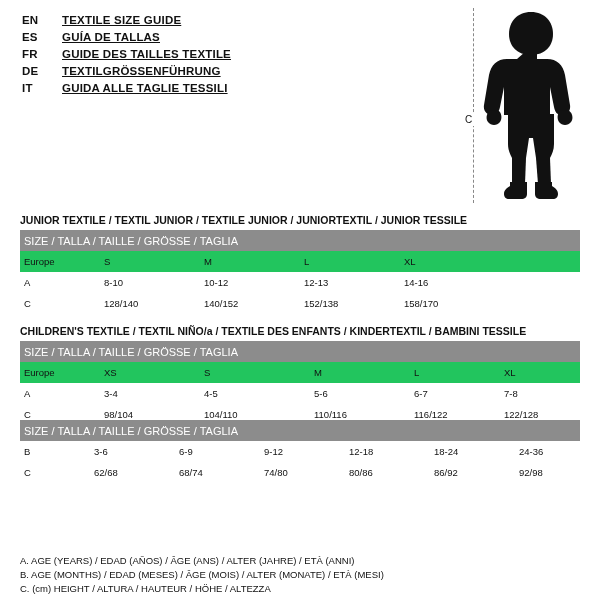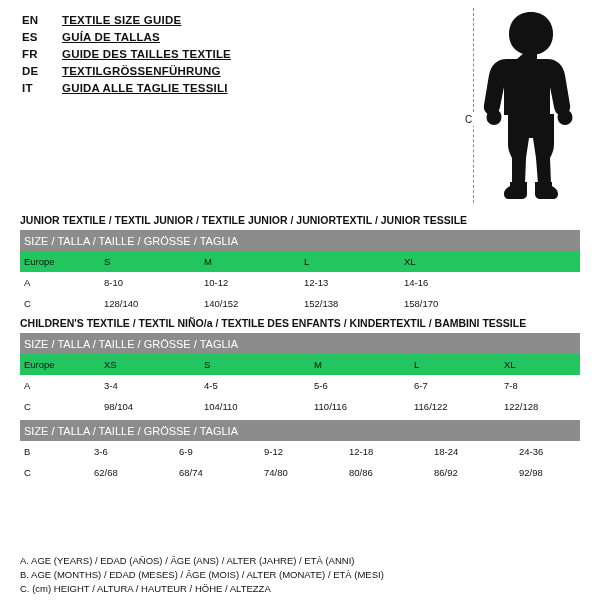--- a/index.html
+++ b/index.html
@@ -226,21 +226,21 @@
           <td>C</td>
           <td>128/140</td>
           <td>140/152</td>
           <td>152/138</td>
           <td>158/170</td>
         </tr>
       </tbody>
     </table>
   </div>
 
-  <div class="section" style="top: 317px;">
+  <div class="section" style="top: 325px;">
     <div class="section-title">CHILDREN'S TEXTILE / TEXTIL NIÑO/а / TEXTILE DES ENFANTS / KINDERTEXTIL / BAMBINI TESSILE</div>
     <table class="size-table">
       <colgroup>
         <col style="width:80px">
           <col style="width:100px">
           <col style="width:110px">
           <col style="width:100px">
           <col style="width:90px">
           <col style="width:80px">
       </colgroup>

